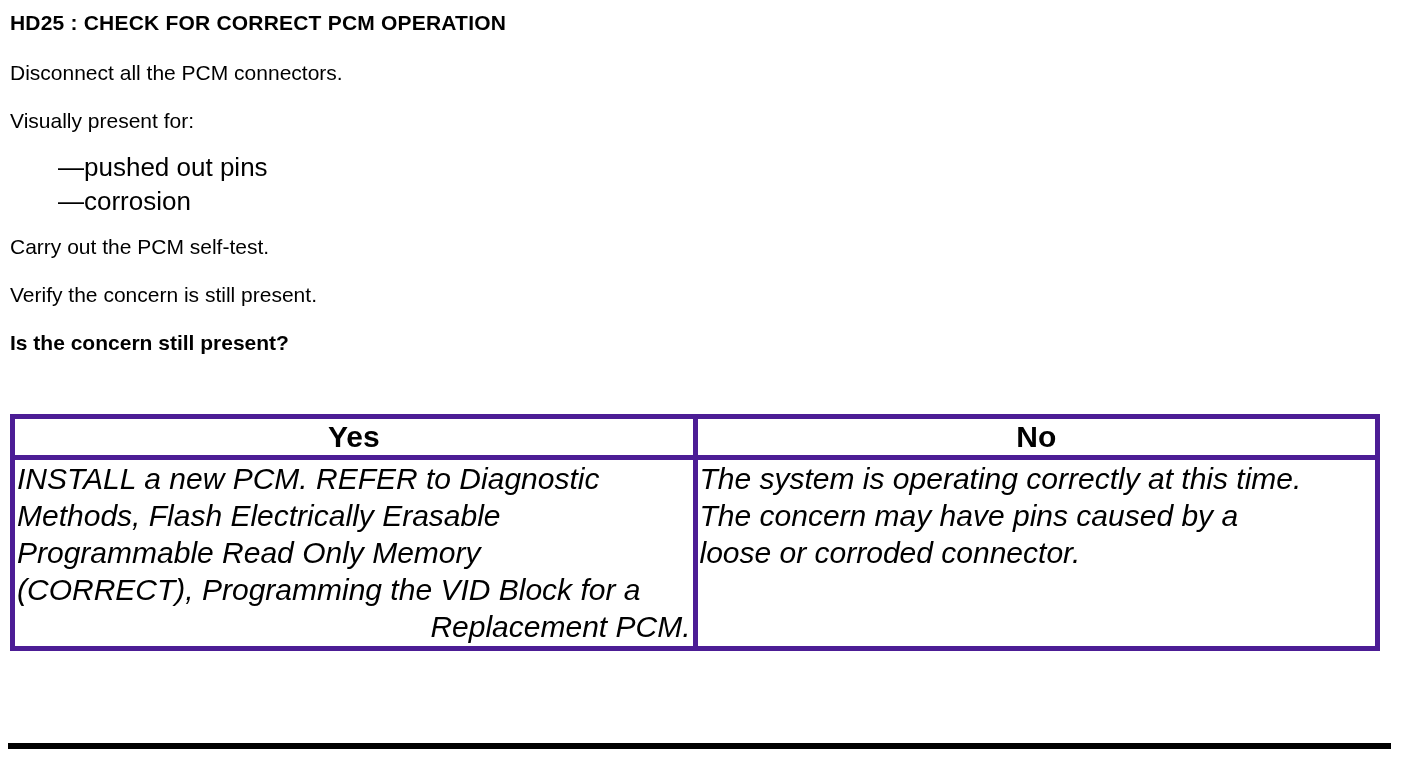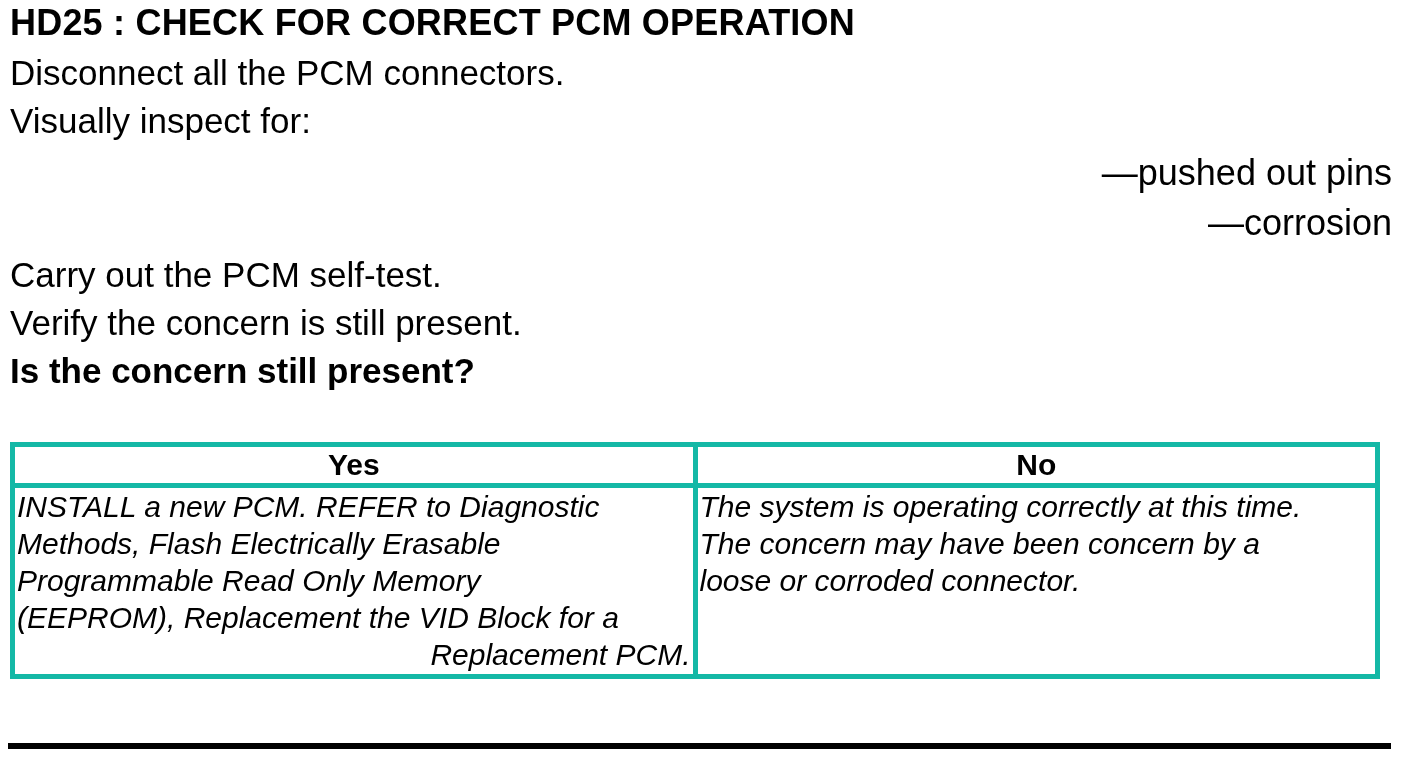--- a/index.html
+++ b/index.html
@@ -8,49 +8,48 @@
     width: 1408px;
     height: 768px;
     background: #ffffff;
     color: #000000;
     font-family: "Liberation Sans", "DejaVu Sans", sans-serif;
     overflow: hidden;
   }
   .content { padding: 6px 0 0 10px; }
   .title {
     font-weight: bold;
-    font-size: 36px;
+    font-size: 21px;
     line-height: 34px;
     margin: 0 0 14px 0;
     letter-spacing: 0.2px;
   }
   .step {
-    font-size: 35px;
+    font-size: 21px;
     line-height: 38px;
     margin: 10px 0;
   }
   .list-item {
-    font-size: 36px;
+    font-size: 26px;
     line-height: 34px;
-    margin: 16px;
+    margin: 0;
     padding-left: 48px;
-    text-align: right;
   }
   .bold { font-weight: bold; }
 
   table.decision-table {
     border-collapse: collapse;
     table-layout: fixed;
     width: 1370px;
     margin-top: 52px;
     font-size: 30px;
   }
   table.decision-table th,
   table.decision-table td {
-    border: 5px solid #14b8a6;
+    border: 5px solid #4c1d95;
   }
   table.decision-table th {
     font-weight: bold;
     height: 36px;
     text-align: center;
     padding: 0;
     width: 50%;
   }
   table.decision-table td {
     height: 186px;
@@ -74,49 +73,49 @@
   }
 </style>
 </head>
 <body>
 
 <div class="page">
   <div class="content">
     <div class="title">HD25 : CHECK FOR CORRECT PCM OPERATION</div>
 
     <p class="step">Disconnect all the PCM connectors.</p>
-    <p class="step">Visually inspect for:</p>
+    <p class="step">Visually present for:</p>
     <div class="list-item">—pushed out pins</div>
     <div class="list-item">—corrosion</div>
     <p class="step">Carry out the PCM self-test.</p>
     <p class="step">Verify the concern is still present.</p>
     <p class="step bold">Is the concern still present?</p>
 
     <table class="decision-table">
       <thead>
         <tr>
           <th>Yes</th>
           <th>No</th>
         </tr>
       </thead>
       <tbody>
         <tr>
           <td class="yes-cell">
             <div class="yes-lines">
               <div>INSTALL a new PCM. REFER to Diagnostic</div>
               <div>Methods, Flash Electrically Erasable</div>
               <div>Programmable Read Only Memory</div>
-              <div>(EEPROM), Replacement the VID Block for a</div>
+              <div>(CORRECT), Programming the VID Block for a</div>
               <div>Replacement PCM.</div>
             </div>
           </td>
           <td class="no-cell">
             <div class="no-lines">
               <div>The system is operating correctly at this time.</div>
-              <div>The concern may have been concern by a</div>
+              <div>The concern may have pins caused by a</div>
               <div>loose or corroded connector.</div>
             </div>
           </td>
         </tr>
       </tbody>
     </table>
   </div>
 
   <div class="bottom-rule"></div>
 </div>

